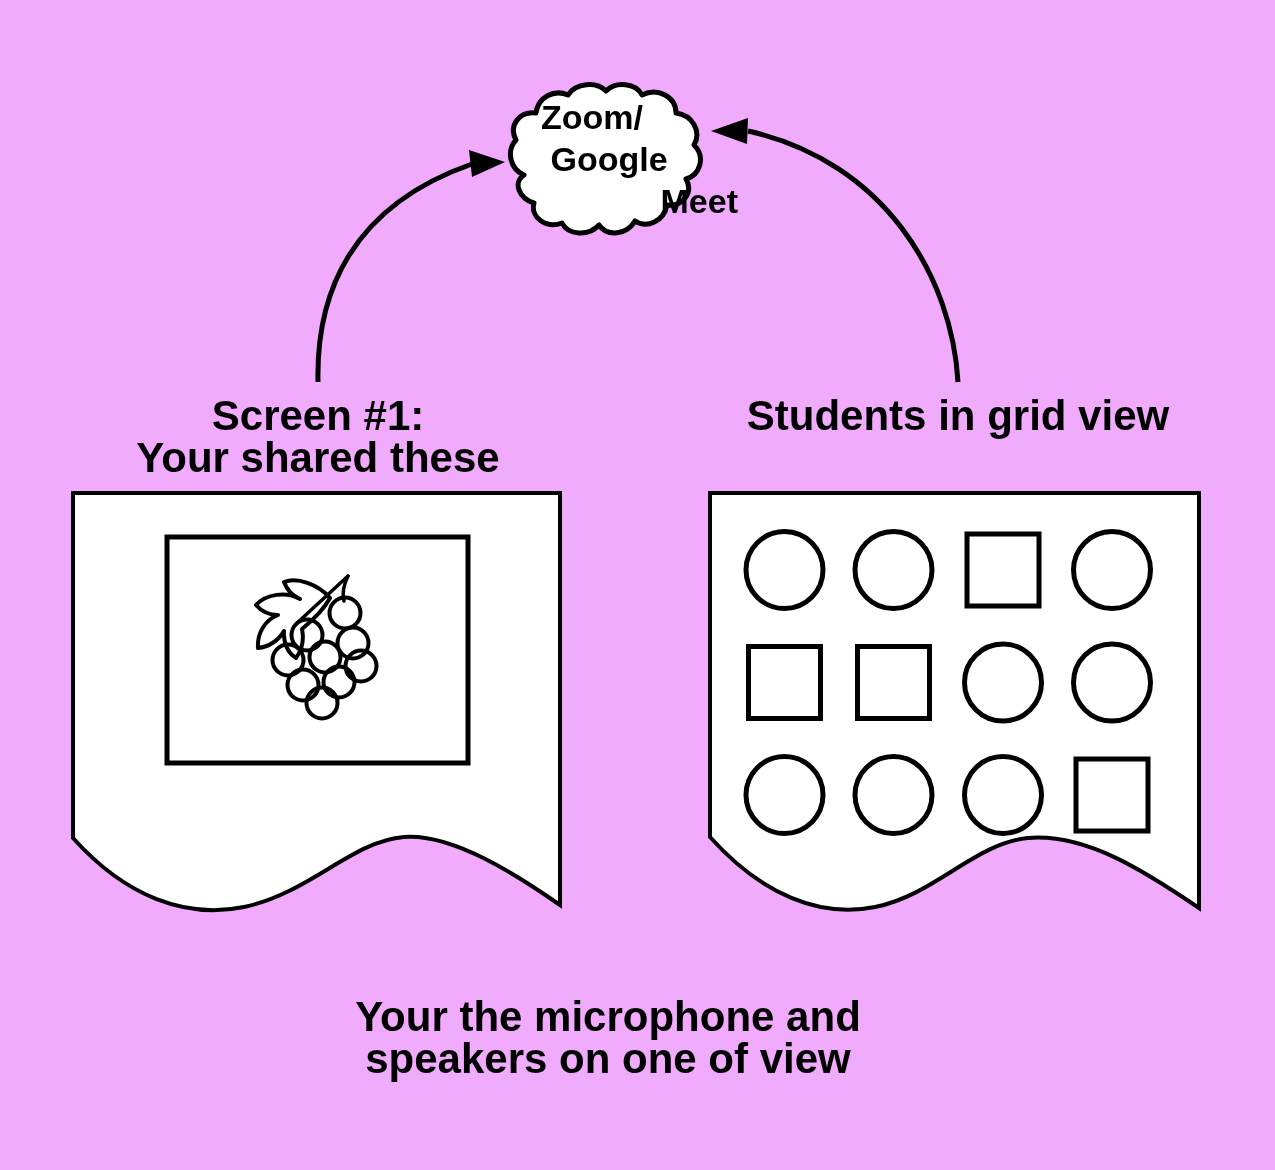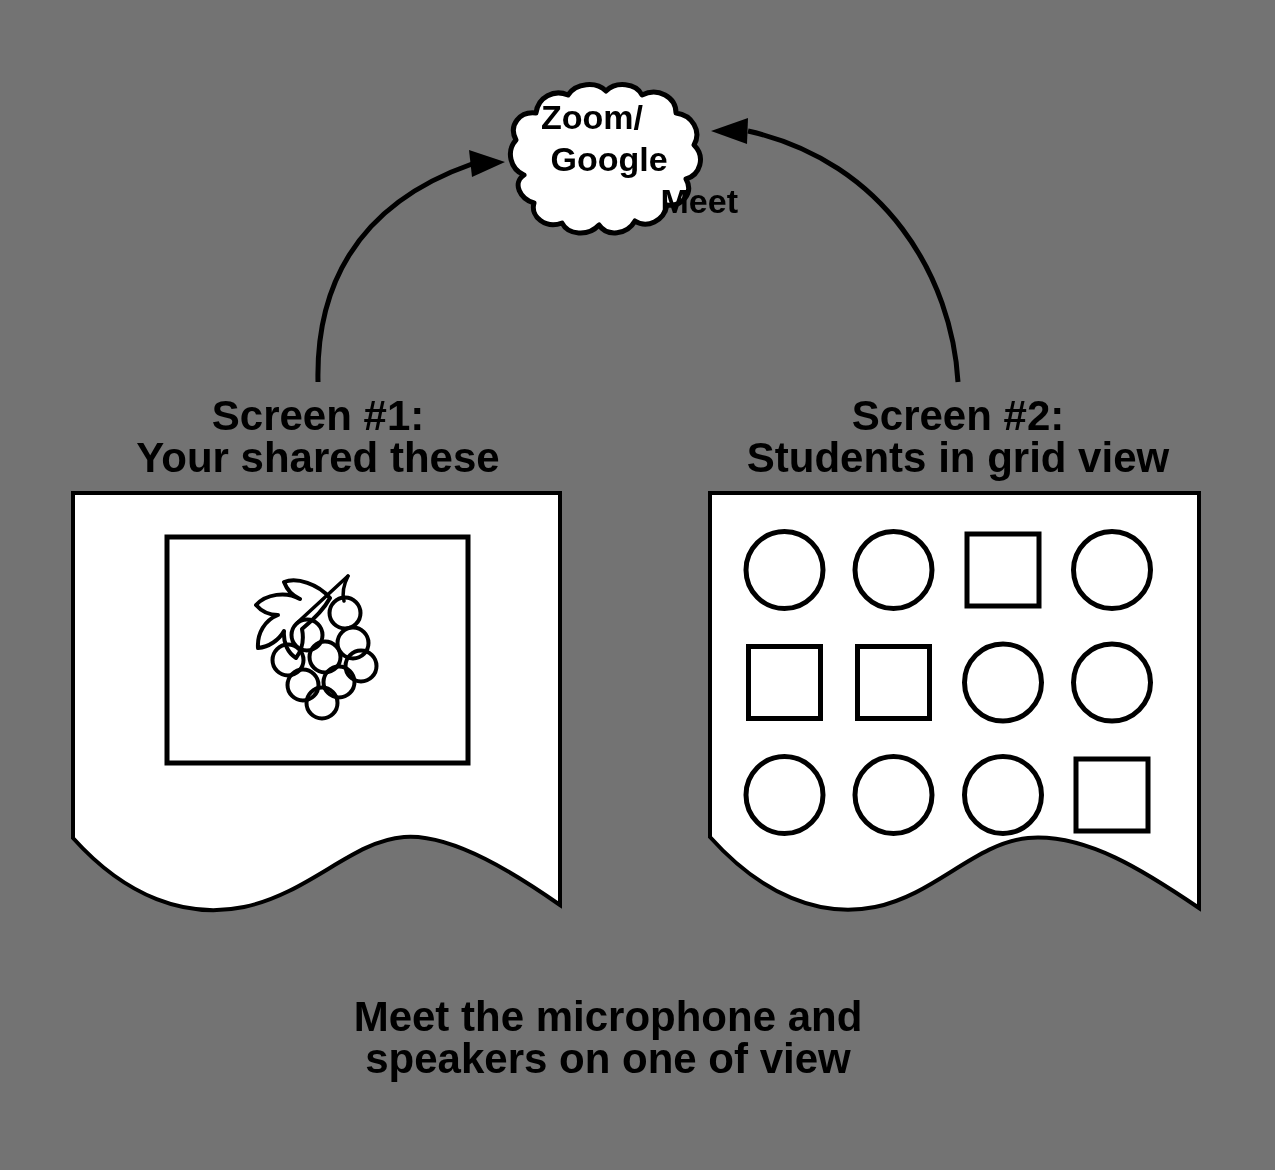--- a/index.html
+++ b/index.html
@@ -1,19 +1,19 @@
 <!DOCTYPE html>
 <html><head>
 <meta charset="utf-8">
 <style>
   html,body{margin:0;padding:0;background:#ffffff;}
   .stage{
     position:relative;
     width:1275px;height:1170px;
-    background:#737373;
+    background:#f0abfc;
     overflow:hidden;
     font-family:"Liberation Sans", sans-serif;
   }
   .stage svg{position:absolute;left:0;top:0;}
   .txt{
     position:absolute;
     font-weight:bold;
     color:#000000;
     text-align:center;
     font-size:42px;
@@ -120,22 +120,21 @@
     <div class="cl1">Google</div>
     <div class="cl2">Meet</div>
   </div>
 
   <div class="txt screen1-label">
     <div>Screen #1:</div>
     <div>Your shared these</div>
   </div>
 
   <div class="txt screen2-label">
-    <div>Screen #2:</div>
     <div>Students in grid view</div>
   </div>
 
   <div class="txt caption">
-    <div>Meet the microphone and</div>
+    <div>Your the microphone and</div>
     <div>speakers on one of view</div>
   </div>
 
 </div>
 
 </body></html>

